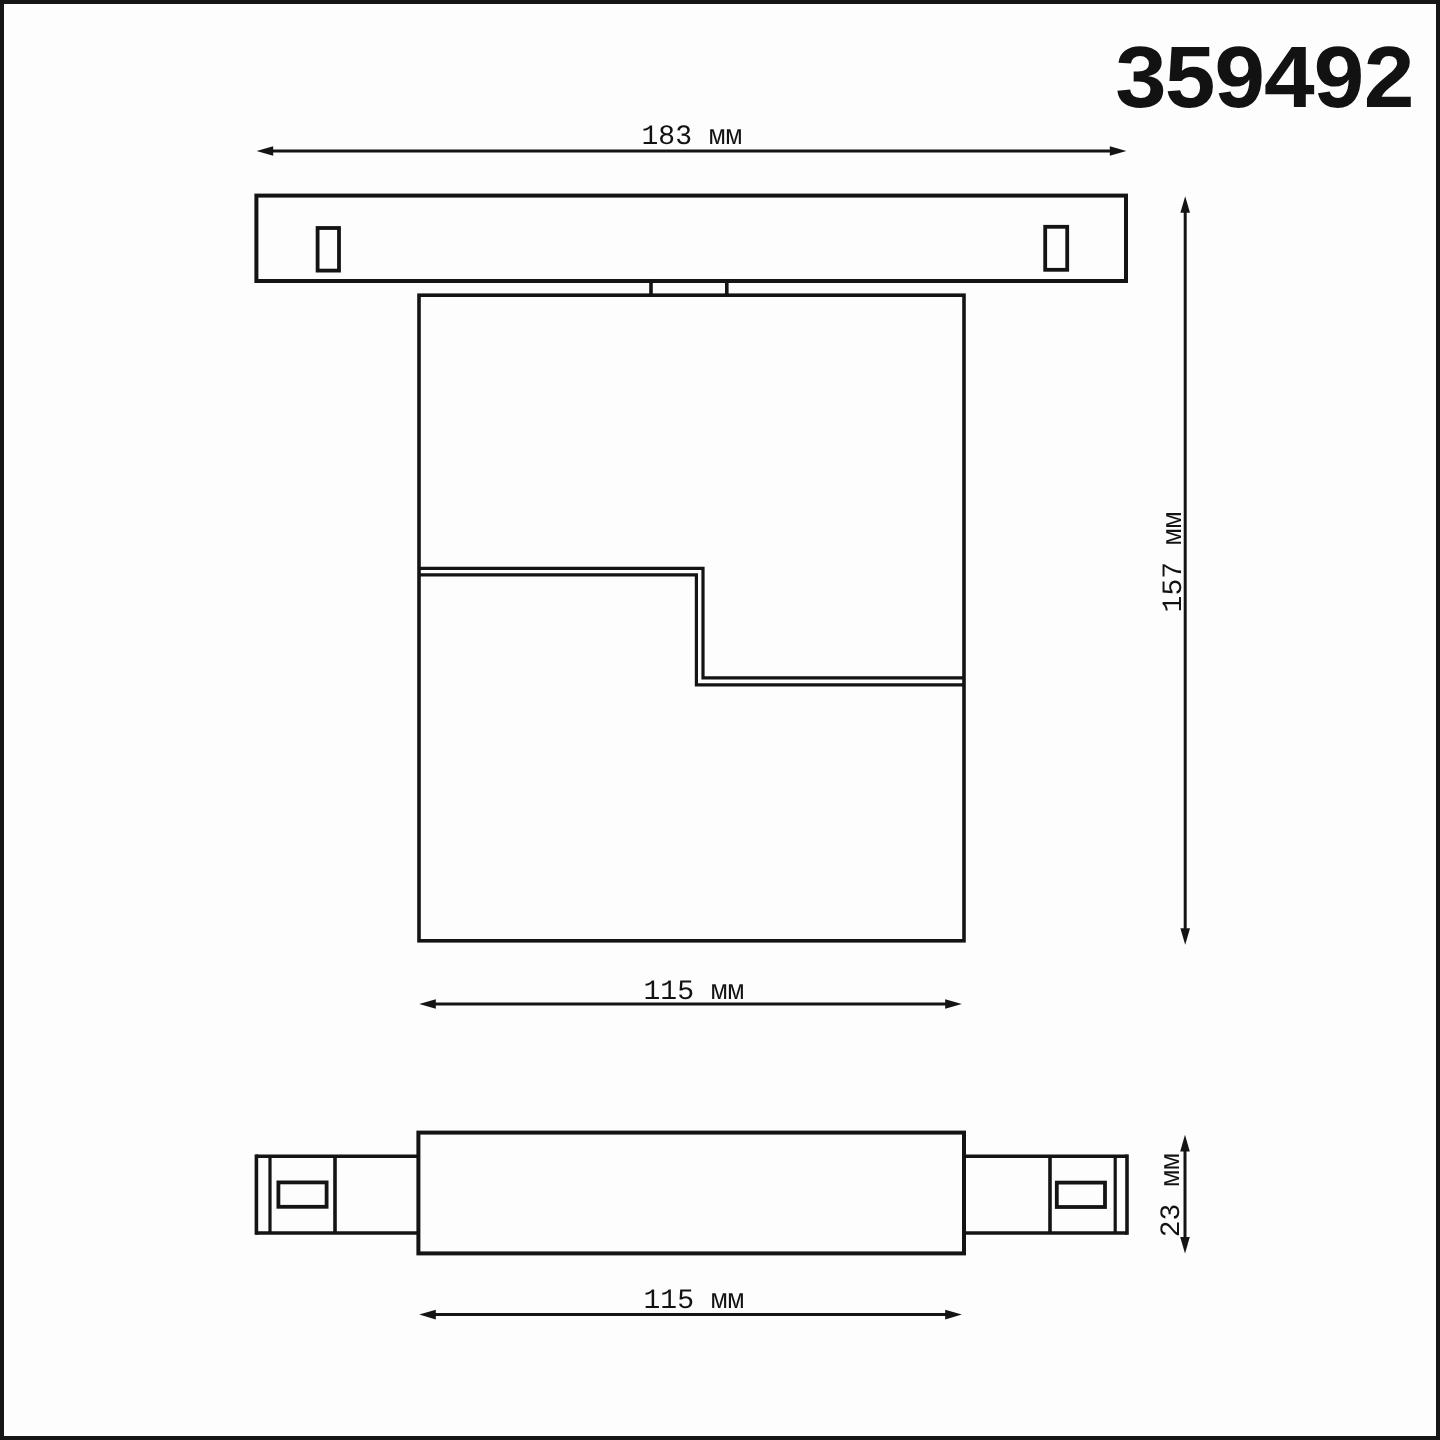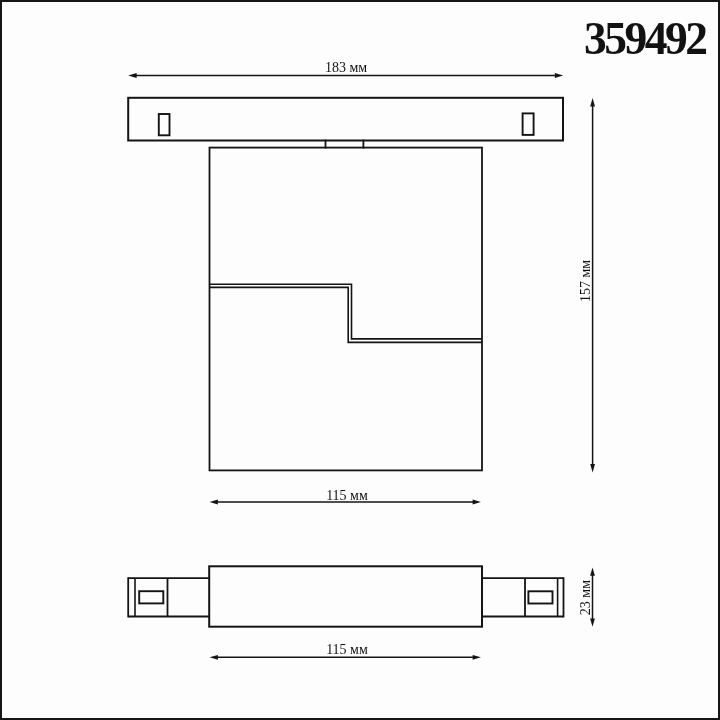--- a/index.html
+++ b/index.html
@@ -1,16 +1,16 @@
 <!DOCTYPE html>
 <html><head>
 <meta charset="utf-8">
 <style>
   html,body{margin:0;padding:0;background:#ffffff;}
-  .page{position:relative;width:720px;height:720px;background:#fdfdfd;font-family:Liberation Serif, serif;}
+  .page{position:relative;width:720px;height:720px;background:#fdfdfd;font-family:Liberation Mono, monospace;}
   svg{position:absolute;left:0;top:0;}
   text{fill:#121212;}
 </style>
 </head>
 <body>
 <div class="page">
 <svg width="720" height="720" viewBox="0 0 720 720">
 
   <g>
         <rect x="1" y="1" width="718" height="718" fill="none" stroke="#161616" stroke-width="2"></rect>

